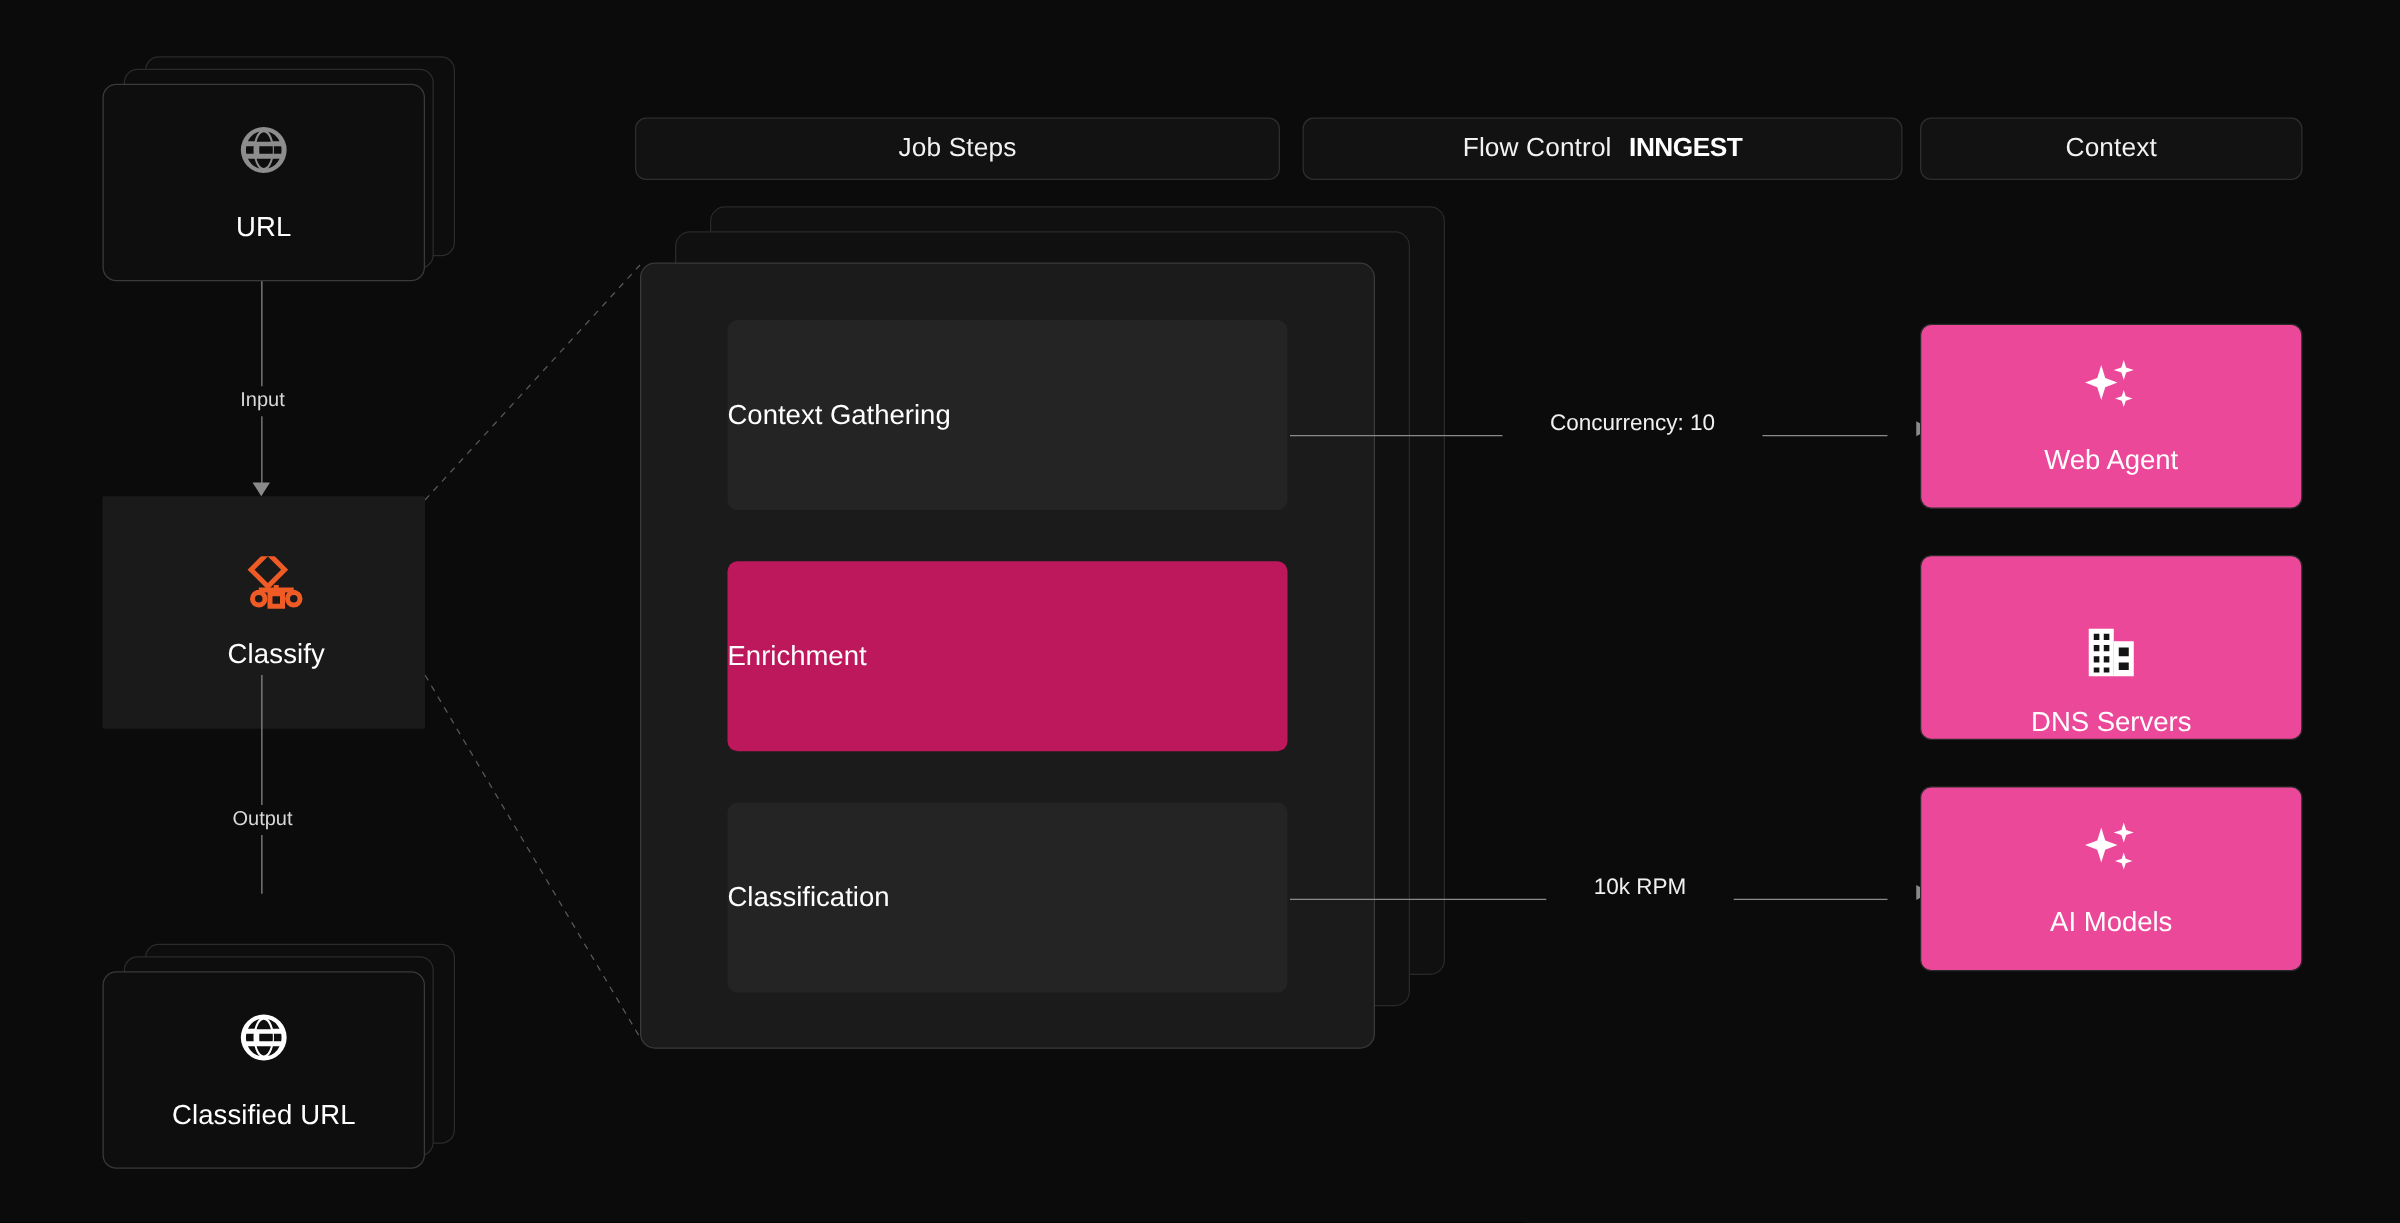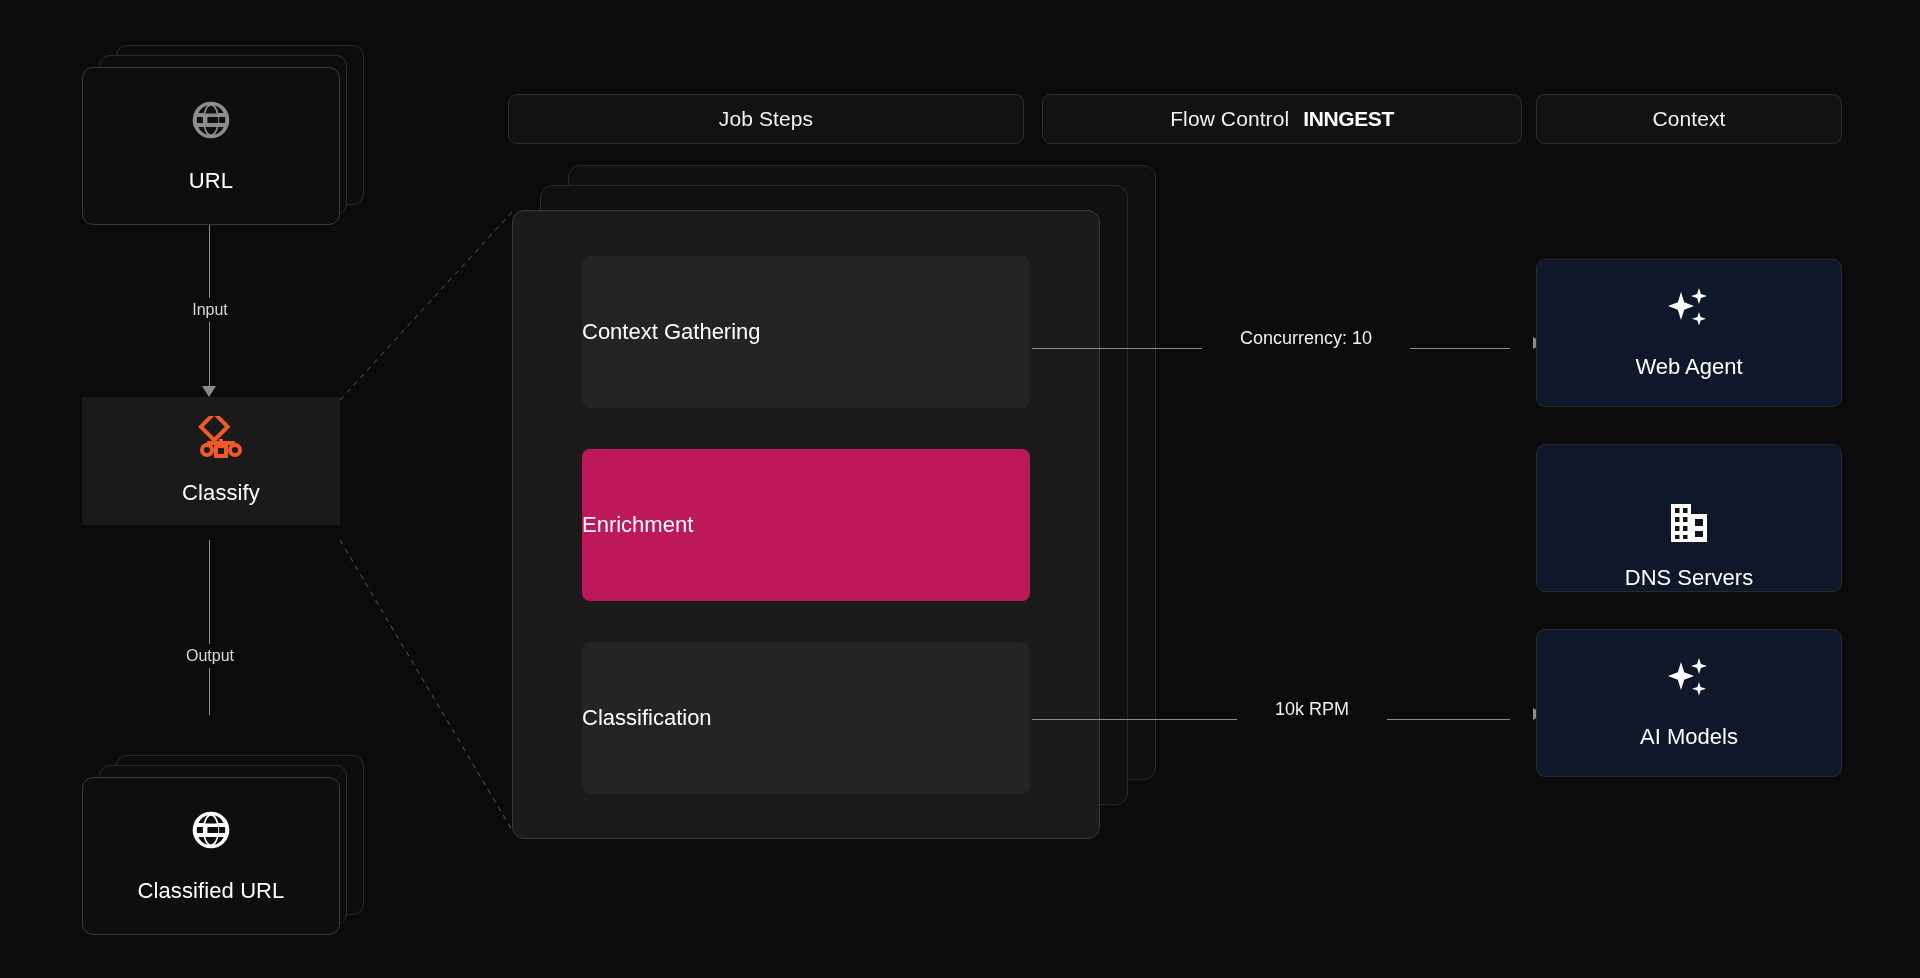--- a/index.html
+++ b/index.html
@@ -86,21 +86,21 @@
   .wrap-url { left: 82px; top: 45px; width: 280px; height: 180px; }
   .wrap-classified { left: 82px; top: 755px; width: 280px; height: 180px; }
   .layer-a { left: 34px; top: 0;  width: 248px; height: 160px; }
   .layer-b { left: 17px; top: 10px; width: 248px; height: 160px; }
   .front-box { left: 0; top: 22px; width: 258px; height: 158px; }
 
   
   .classify-node {
     position: absolute;
     left: 82px; top: 397px;
-    width: 258px; height: 128px;
+    width: 258px; height: 186px;
     background: #1a1a1a;
     border-radius: 1px;
     display: flex;
     flex-direction: column;
     align-items: center;
     justify-content: center;
     gap: 12px;
     padding-left: 20px;
   }
 
@@ -164,21 +164,21 @@
   .step-card.highlight { background: #be185d; }
 
   
   .ctx-card {
     position: absolute;
     left: 1536px;
     width: 306px;
     height: 148px;
     border: 1px solid #2a2a2a;
     border-radius: 9px;
-    background: #0f172a;
+    background: #ec4899;
     display: flex;
     flex-direction: column;
     align-items: center;
     justify-content: center;
     gap: 16px;
   }
   .ctx-1 { top: 259px; }
   .ctx-2 { top: 444px; justify-content: flex-end; }
   .ctx-3 { top: 629px; }
   .ctx-label { color: #ffffff; font-size: 22px; }
@@ -239,21 +239,21 @@
       <span class="icon-grey">
         <svg width="44" height="44" viewBox="0 0 24 24" fill="currentColor">
           <path d="M12 2a10 10 0 1 0 0 20 10 10 0 0 0 0-20zm0 2.2c1.2 0 2.5 1.6 3.1 4.2H8.9C9.5 5.8 10.8 4.2 12 4.2zM4.4 10.4h3.2a22 22 0 0 0 0 3.2H4.4a7.9 7.9 0 0 1 0-3.2zm0.7 5.4h2.9c.5 2 1.3 3.6 2.2 4.3a7.9 7.9 0 0 1-5.1-4.3zm5-5.4h5.8a19 19 0 0 1 0 3.2H10.1a19 19 0 0 1 0-3.2zM12 19.8c-1.2 0-2.5-1.6-3.1-4h6.2c-.6 2.4-1.9 4-3.1 4zm1.8.3c.9-.7 1.7-2.3 2.2-4.3h2.9a7.9 7.9 0 0 1-5.1 4.3zm2.6-6.5a22 22 0 0 0 0-3.2h3.2a7.9 7.9 0 0 1 0 3.2h-3.2zm2.5-5.4h-2.9c-.5-2-1.3-3.6-2.2-4.3a7.9 7.9 0 0 1 5.1 4.3zM10.2 3.9C9.3 4.6 8.5 6.2 8 8.2H5.1a7.9 7.9 0 0 1 5.1-4.3z"></path>
         </svg>
       </span>
       <span class="node-label">URL</span>
     </div>
   </div>
 
   <div class="vline" style="left:209px; top:225px; height:170px;"></div>
-  <div class="vlabel" style="left:155px; top:298px; width:110px;">Input</div>
+  <div class="vlabel" style="left:155px; top:309px; width:110px;">Input</div>
   <div class="arrow-down" style="left:202px; top:386px;"></div>
 
   <div class="classify-node dotted">
     <span>
       <svg width="50" height="48" viewBox="0 0 50 48" fill="none" stroke="#ef5b25" stroke-width="4">
         <rect x="15.5" y="4" width="19" height="19" transform="rotate(45 25 4)"></rect>
         <line x1="25" y1="23" x2="25" y2="30"></line>
         <line x1="25" y1="27" x2="11" y2="27"></line>
         <line x1="25" y1="27" x2="39" y2="27"></line>
         <line x1="11" y1="27" x2="11" y2="30"></line>

